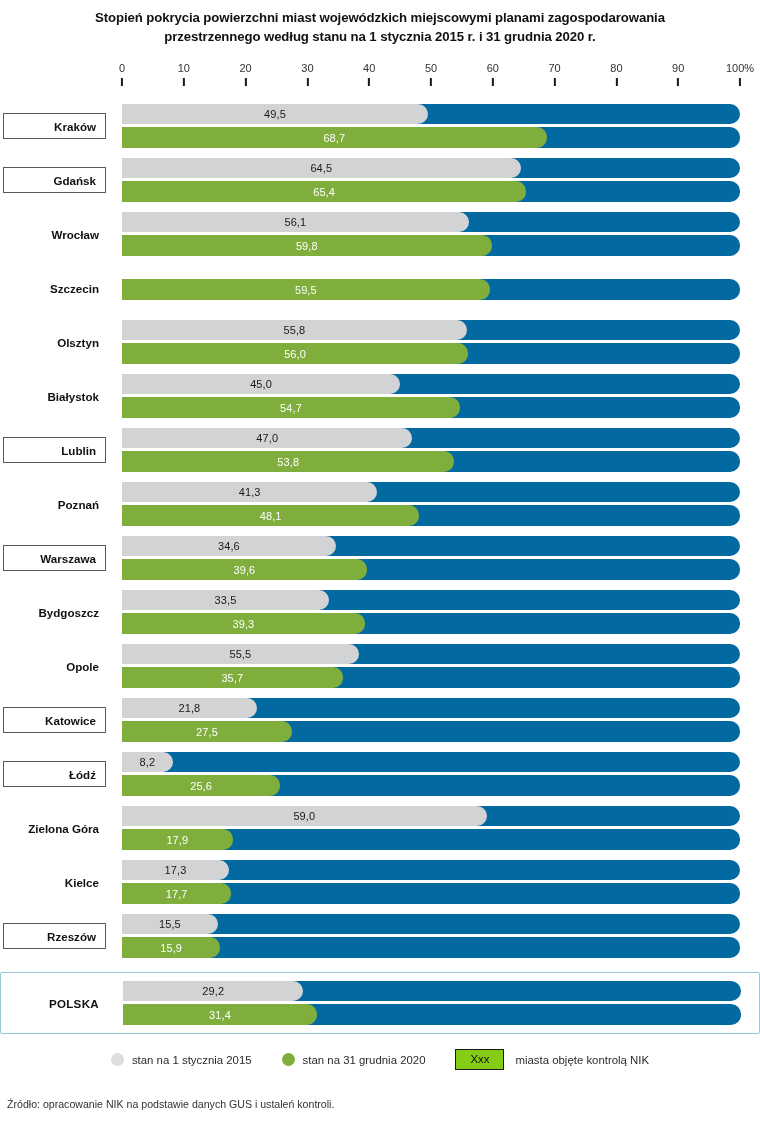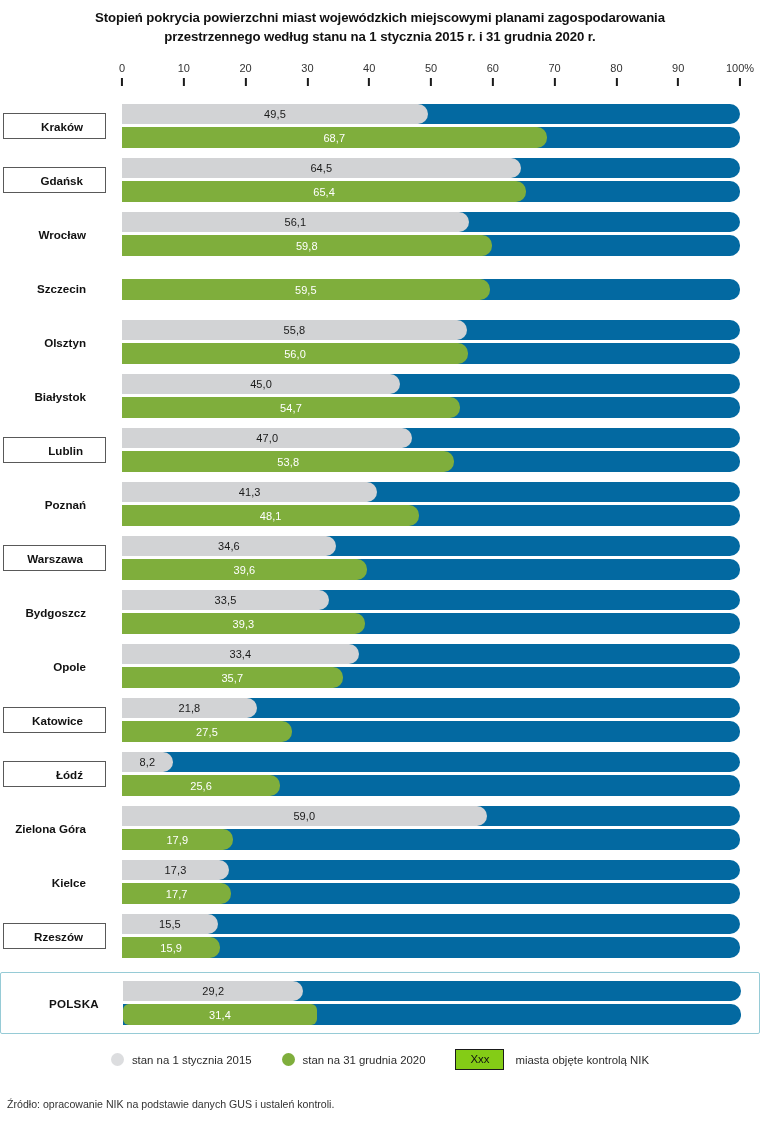--- a/index.html
+++ b/index.html
@@ -73,21 +73,21 @@
   .row-label {
     position: absolute;
     left: 0;
     top: 50%;
     transform: translateY(-50%);
     width: 108px;
     height: 26px;
     display: flex;
     align-items: center;
     justify-content: flex-end;
-    padding-right: 22px;
+    padding-right: 9px;
     font-size: 11.6px;
     font-weight: bold;
     color: #111;
     white-space: nowrap;
   }
   .row-label.boxed {
     left: 3px;
     width: 103px;
     border: 1.4px solid #595959;
     background: #fff;
@@ -385,21 +385,21 @@
               <span class="vlabel">39,3</span>
             </div>
           </div>
         </div>
       </div>
       <div class="row">
         <div class="row-label">Opole</div>
         <div class="bars">
           <div class="track old">
             <div class="fill old" style="width: 38.3%;">
-              <span class="vlabel">33,4</span>
+              <span class="vlabel">55,5</span>
             </div>
           </div>
           <div class="track new">
             <div class="fill new" style="width: 35.7%;">
               <span class="vlabel">35,7</span>
             </div>
           </div>
         </div>
       </div>
       <div class="row">
@@ -479,21 +479,21 @@
       </div>
       <div class="row polska">
         <div class="row-label">POLSKA</div>
         <div class="bars">
           <div class="track old">
             <div class="fill old" style="width: 29.2%;">
               <span class="vlabel">29,2</span>
             </div>
           </div>
           <div class="track new">
-            <div class="fill new" style="width: 31.4%; border-radius: 6px;">
+            <div class="fill new" style="width: 31.4%;">
               <span class="vlabel">31,4</span>
             </div>
           </div>
         </div>
       </div>
     </div>
 
   <div id="legend">
     <div class="leg-item">
       <span class="leg-dot old"></span>

